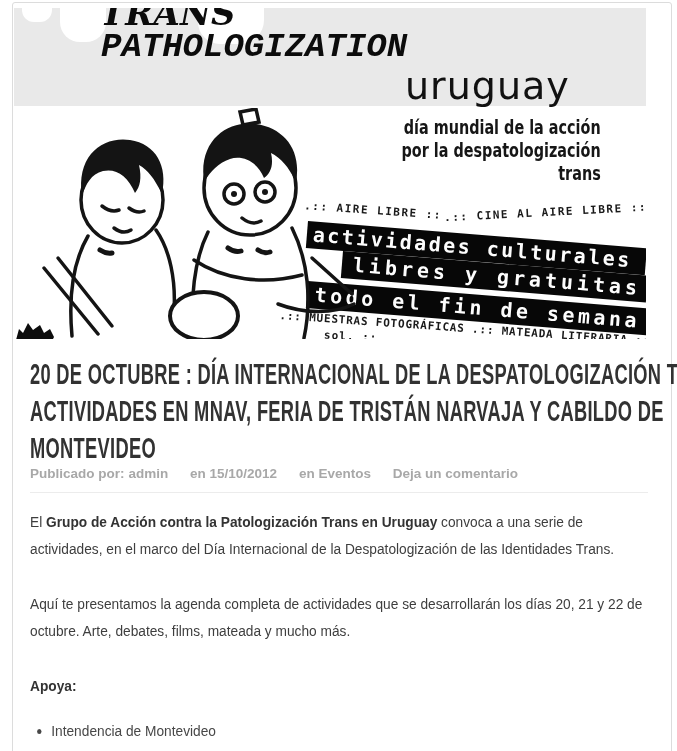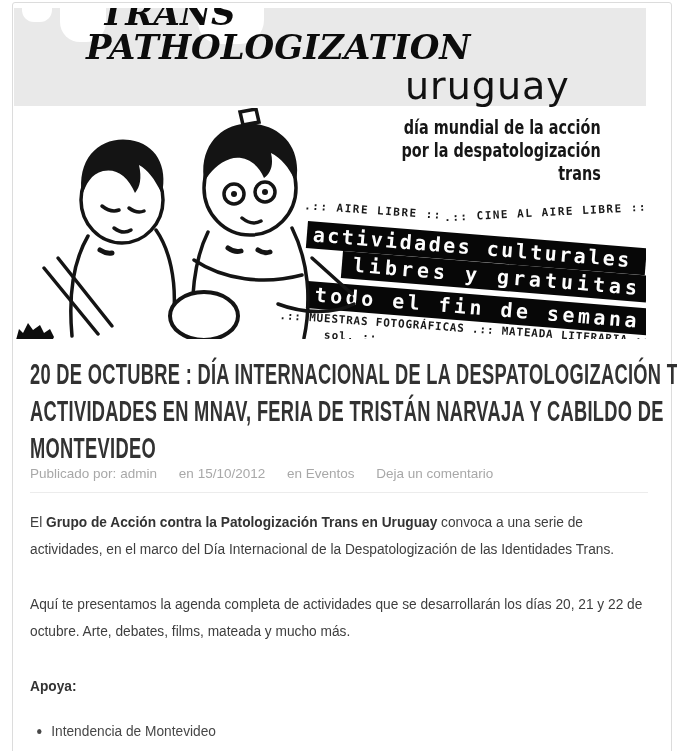--- a/index.html
+++ b/index.html
@@ -15,21 +15,21 @@
             background:#fff; overflow:hidden;padding-left:16px; }
   .band { position:absolute; left:0; top:0; width:100%; height:98px; background:#e9e9e9; }
   .blob { position:absolute; background:#fff; }
   .blob1 { left:8px;  top:-8px; width:30px; height:22px; border-radius:0 0 12px 12px; }
   .blob2 { left:46px; top:-10px; width:46px; height:44px; border-radius:0 0 20px 20px; }
   .blob3 { left:184px; top:-10px; width:66px; height:46px; border-radius:0 0 24px 22px; }
 
   .poster-title { position:absolute; left:70px; top:-12px; color:#0c0c0c;
                   font-family:"DejaVu Serif", serif; font-style:italic; font-weight:bold;
                   font-size:34px; line-height:34px; white-space:nowrap; }
-  .poster-title .t2 { margin-left:2px; display:block; }
+  .poster-title .t2 { margin-left:17px; display:block;font-family:Liberation Mono, monospace; }
   .poster-title .t1 { display:block; margin-left:16px; }
 
   .brand { position:absolute; left:391px; top:56px; color:#111;
            font-family:"DejaVu Sans", sans-serif; font-weight:normal; font-size:38px;
            letter-spacing:1px; }
 
   .subtitle { position:absolute; right:45px; top:108px; text-align:right;
               font-family:"DejaVu Sans", sans-serif; font-weight:bold; font-size:20px;
               line-height:23px; color:#161616; transform:scaleX(0.72);
               transform-origin:right top; white-space:nowrap; }
@@ -59,21 +59,21 @@
 
   .babies { position:absolute; left:28px; top:100px; }
   .cat    { position:absolute; left:0px; top:308px; }
 
   
   .post-title { position:absolute; left:30px; top:356px; color:#323232;
                 font-weight:bold; font-size:29px; line-height:37px;
                 transform:scaleX(0.63); transform-origin:left top;
                 white-space:nowrap; letter-spacing:0.5px; }
 
-  .meta { position:absolute; left:30px; top:466px; font-size:13.5px; color:#a8a8a8; }
+  .meta { position:absolute; left:30px; top:466px; font-size:13.5px; color:#a8a8a8;font-weight:bold; }
   .meta span { margin-right:18px; }
 
   .rule { position:absolute; left:30px; top:492px; width:618px; height:1px; background:#ececec; }
 
   .body-wrap { position:absolute; left:30px; top:508px; width:700px;
                transform:scaleX(0.885); transform-origin:left top;
                font-size:15.5px; line-height:27px; color:#3e3e3e; }
   .body-wrap p { margin-bottom:28px; }
   .body-wrap .apoya { font-weight:bold; margin-bottom:18px; color:#333; }
   .body-wrap ul { list-style:disc; padding-left:24px; }

